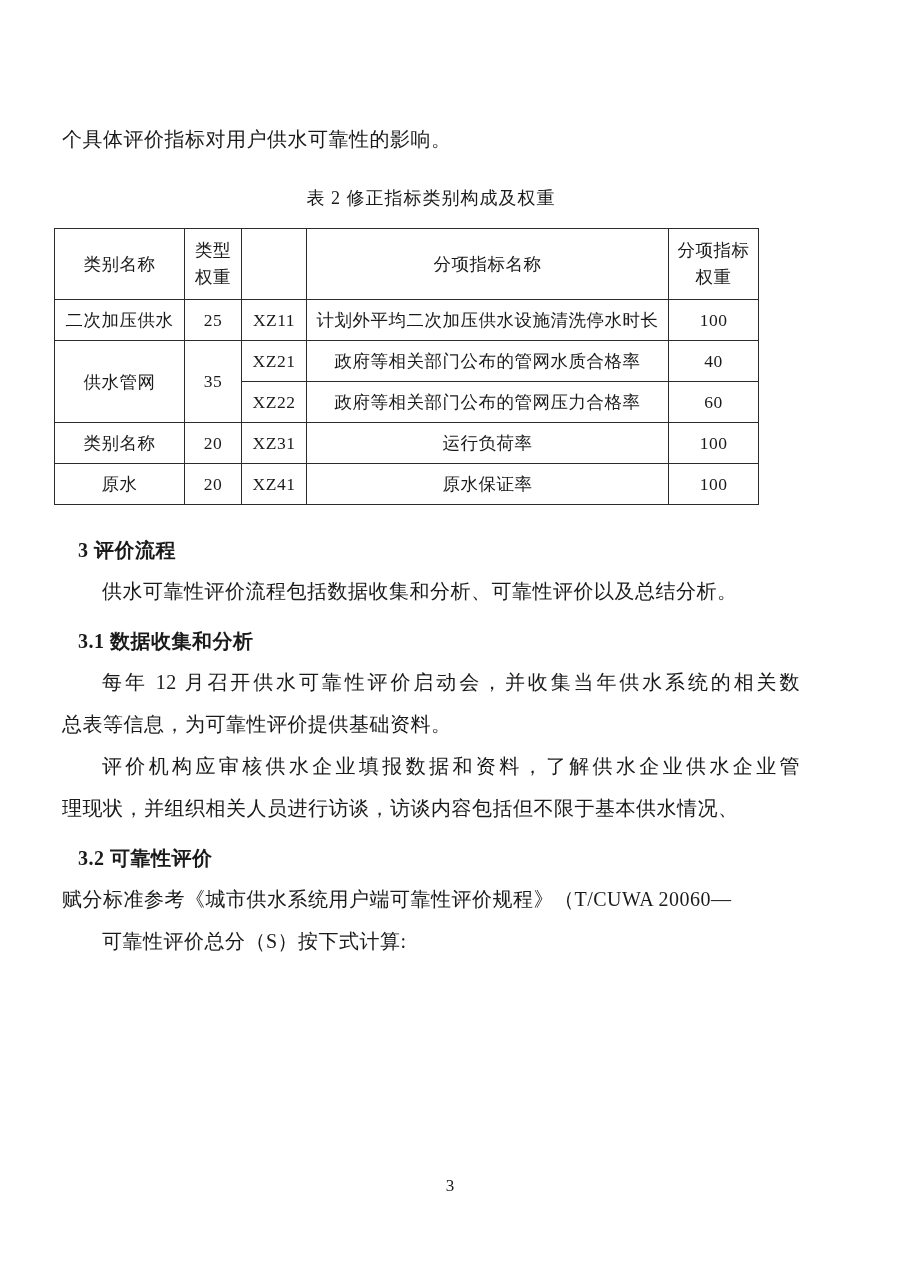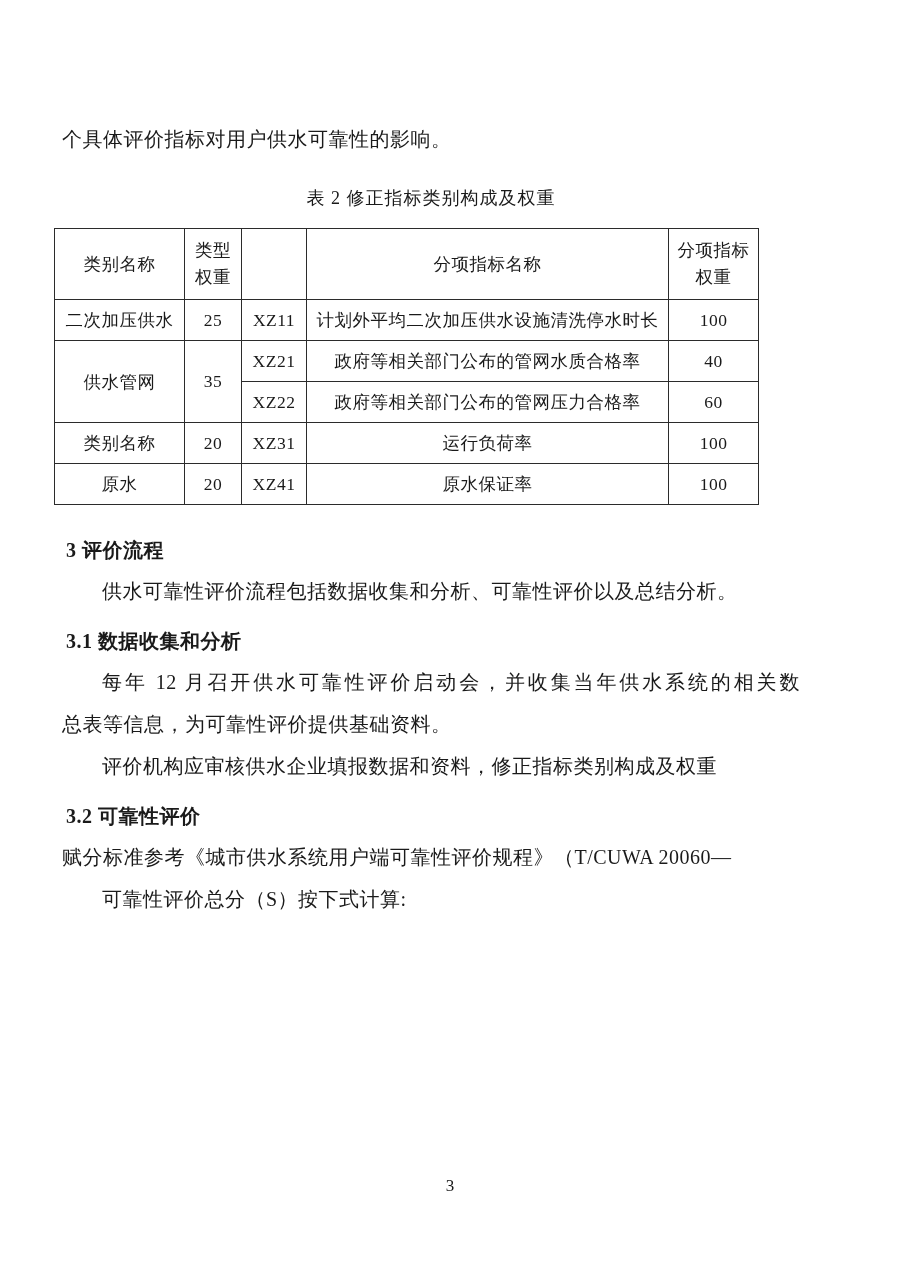--- a/index.html
+++ b/index.html
@@ -55,21 +55,21 @@
     letter-spacing: 0.5px;
   }
   table.weights tr.hdr td { height: 66px; }
   table.weights tr.datarow td { height: 36px; text-align: center; }
   .twoLine div { line-height: 27px; }
 
   h2.sec {
     font-size: 20px;
     font-weight: bold;
     letter-spacing: 0.5px;
-    margin: 4px;
+    margin: 16px;
   }
   #sec0-h { margin-top: 32px; margin-bottom: 6px; }
   #sec1-h { margin-top: 16px; margin-bottom: 6px; }
   #sec2-h { margin-top: 16px; margin-bottom: 6px; }
 
   .page-number {
     position: absolute;
     bottom: 76px;
     left: 0;
     right: 0;
@@ -148,21 +148,22 @@
   <div class="para">
     <div class="bodyline indent">供水可靠性评价流程包括数据收集和分析、可靠性评价以及总结分析。</div>
   </div>
 
   <h2 class="sec" id="sec1-h">3.1 数据收集和分析</h2>
   <div class="para">
     <div class="bodyline indent">每年 12 月召开供水可靠性评价启动会，并收集当年供水系统的相关数</div>
     <div class="bodyline">总表等信息，为可靠性评价提供基础资料。</div>
   </div>
   <div class="para">
-    <div class="bodyline indent">评价机构应审核供水企业填报数据和资料，修正指标类别构成及权重</div>
+    <div class="bodyline indent">评价机构应审核供水企业填报数据和资料，了解供水企业供水企业管</div>
+    <div class="bodyline">理现状，并组织相关人员进行访谈，访谈内容包括但不限于基本供水情况、</div>
   </div>
 
   <h2 class="sec" id="sec2-h">3.2 可靠性评价</h2>
   <div class="para">
     <div class="bodyline">赋分标准参考《城市供水系统用户端可靠性评价规程》（T/CUWA 20060—</div>
   </div>
   <div class="para">
     <div class="bodyline indent">可靠性评价总分（S）按下式计算:</div>
   </div>
 

